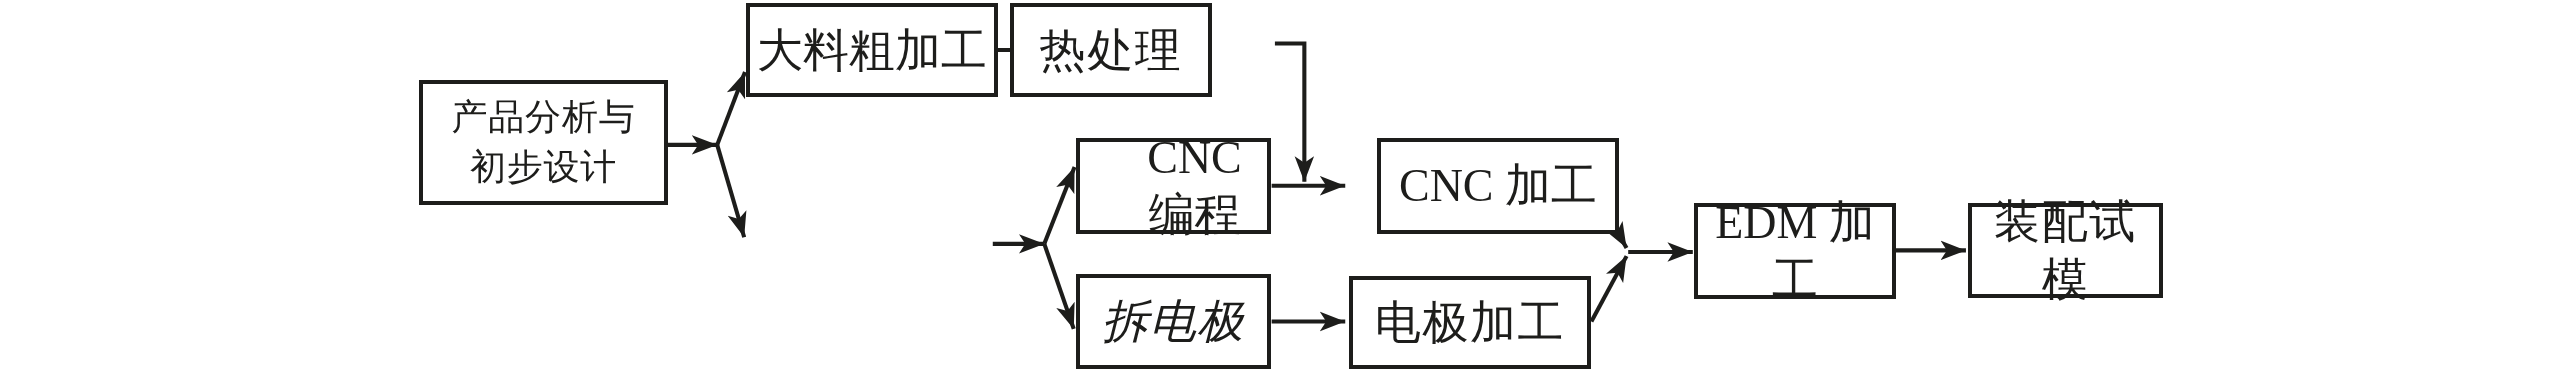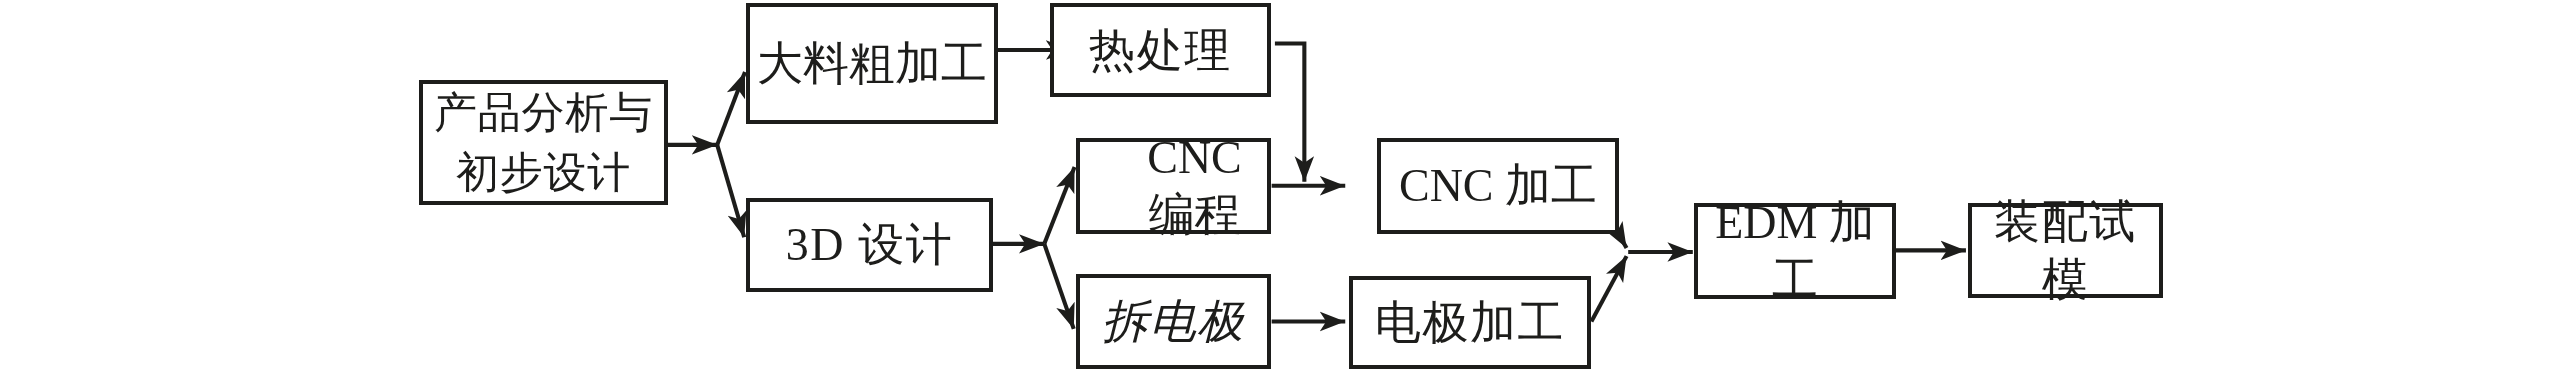--- a/index.html
+++ b/index.html
@@ -24,21 +24,21 @@
     color: #1d1d1b;
     display: flex;
     align-items: center;
     justify-content: center;
     text-align: center;
     font-size: 46px;
     line-height: 1.25;
     white-space: pre-line;
     letter-spacing: 1.6px;
   }
-  .node.two-line { font-size: 43px; line-height: 1.38; letter-spacing: 0.8px; }
+  .node.two-line { font-size: 36px; line-height: 1.38; letter-spacing: 0.8px; }
   .node.tight { letter-spacing: 0px; }
 </style>
 </head>
 <body>
 
 <div class="canvas">
 
   <svg class="edge-layer" viewBox="0 0 3150 457" xmlns="http://www.w3.org/2000/svg">
     <defs>
       <marker id="ah" viewBox="0 0 12 10" refX="12" refY="5" markerWidth="31" markerHeight="26" orient="auto" markerUnits="userSpaceOnUse">
@@ -59,25 +59,24 @@
       <path d="M1946,227 L1989,303" marker-end="url(#ah)"></path>
       <path d="M1946,393 L1989,313" marker-end="url(#ah)"></path>
       <path d="M1991,308 H2070" marker-end="url(#ah)"></path>
       <path d="M2318,306 H2404" marker-end="url(#ah)"></path>
     </g>
   </svg>
 
   <div class="node two-line" style="left:419px; top:80px; width:249px; height:125px;">产品分析与
 初步设计</div>
 
-  <div class="node tight" style="left:746px; top:3.3px; width:252px; height:121px;">大料粗加工</div>
+  <div class="node tight" style="left:746px; top:3.3px; width:252px; height:94px;">大料粗加工</div>
 
-  <div class="node" style="left:1050px; top:3.3px; width:221px; height:94px;">热处理</div>
+  <div class="node" style="left:1010px; top:3.3px; width:202px; height:94px;">热处理</div>
 
-  <div class="node" style="left:746px; top:198px; width:247px; height:94px;">3D 设计</div>
 
   <div class="node tight" style="left:1076px; top:138px; width:195px; height:96px;padding-left:42px;">CNC 编程</div>
 
   <div class="node tight" style="left:1349px; top:138px; width:242px; height:96px;margin-left:28px;">CNC 加工</div>
 
   <div class="node" style="left:1076px; top:274px; width:195px; height:95px;font-style:italic;">拆电极</div>
 
   <div class="node" style="left:1349px; top:276px; width:242px; height:93px;">电极加工</div>
 
   <div class="node" style="left:1968px; top:203px; width:195px; height:95px;">装配试模</div>

